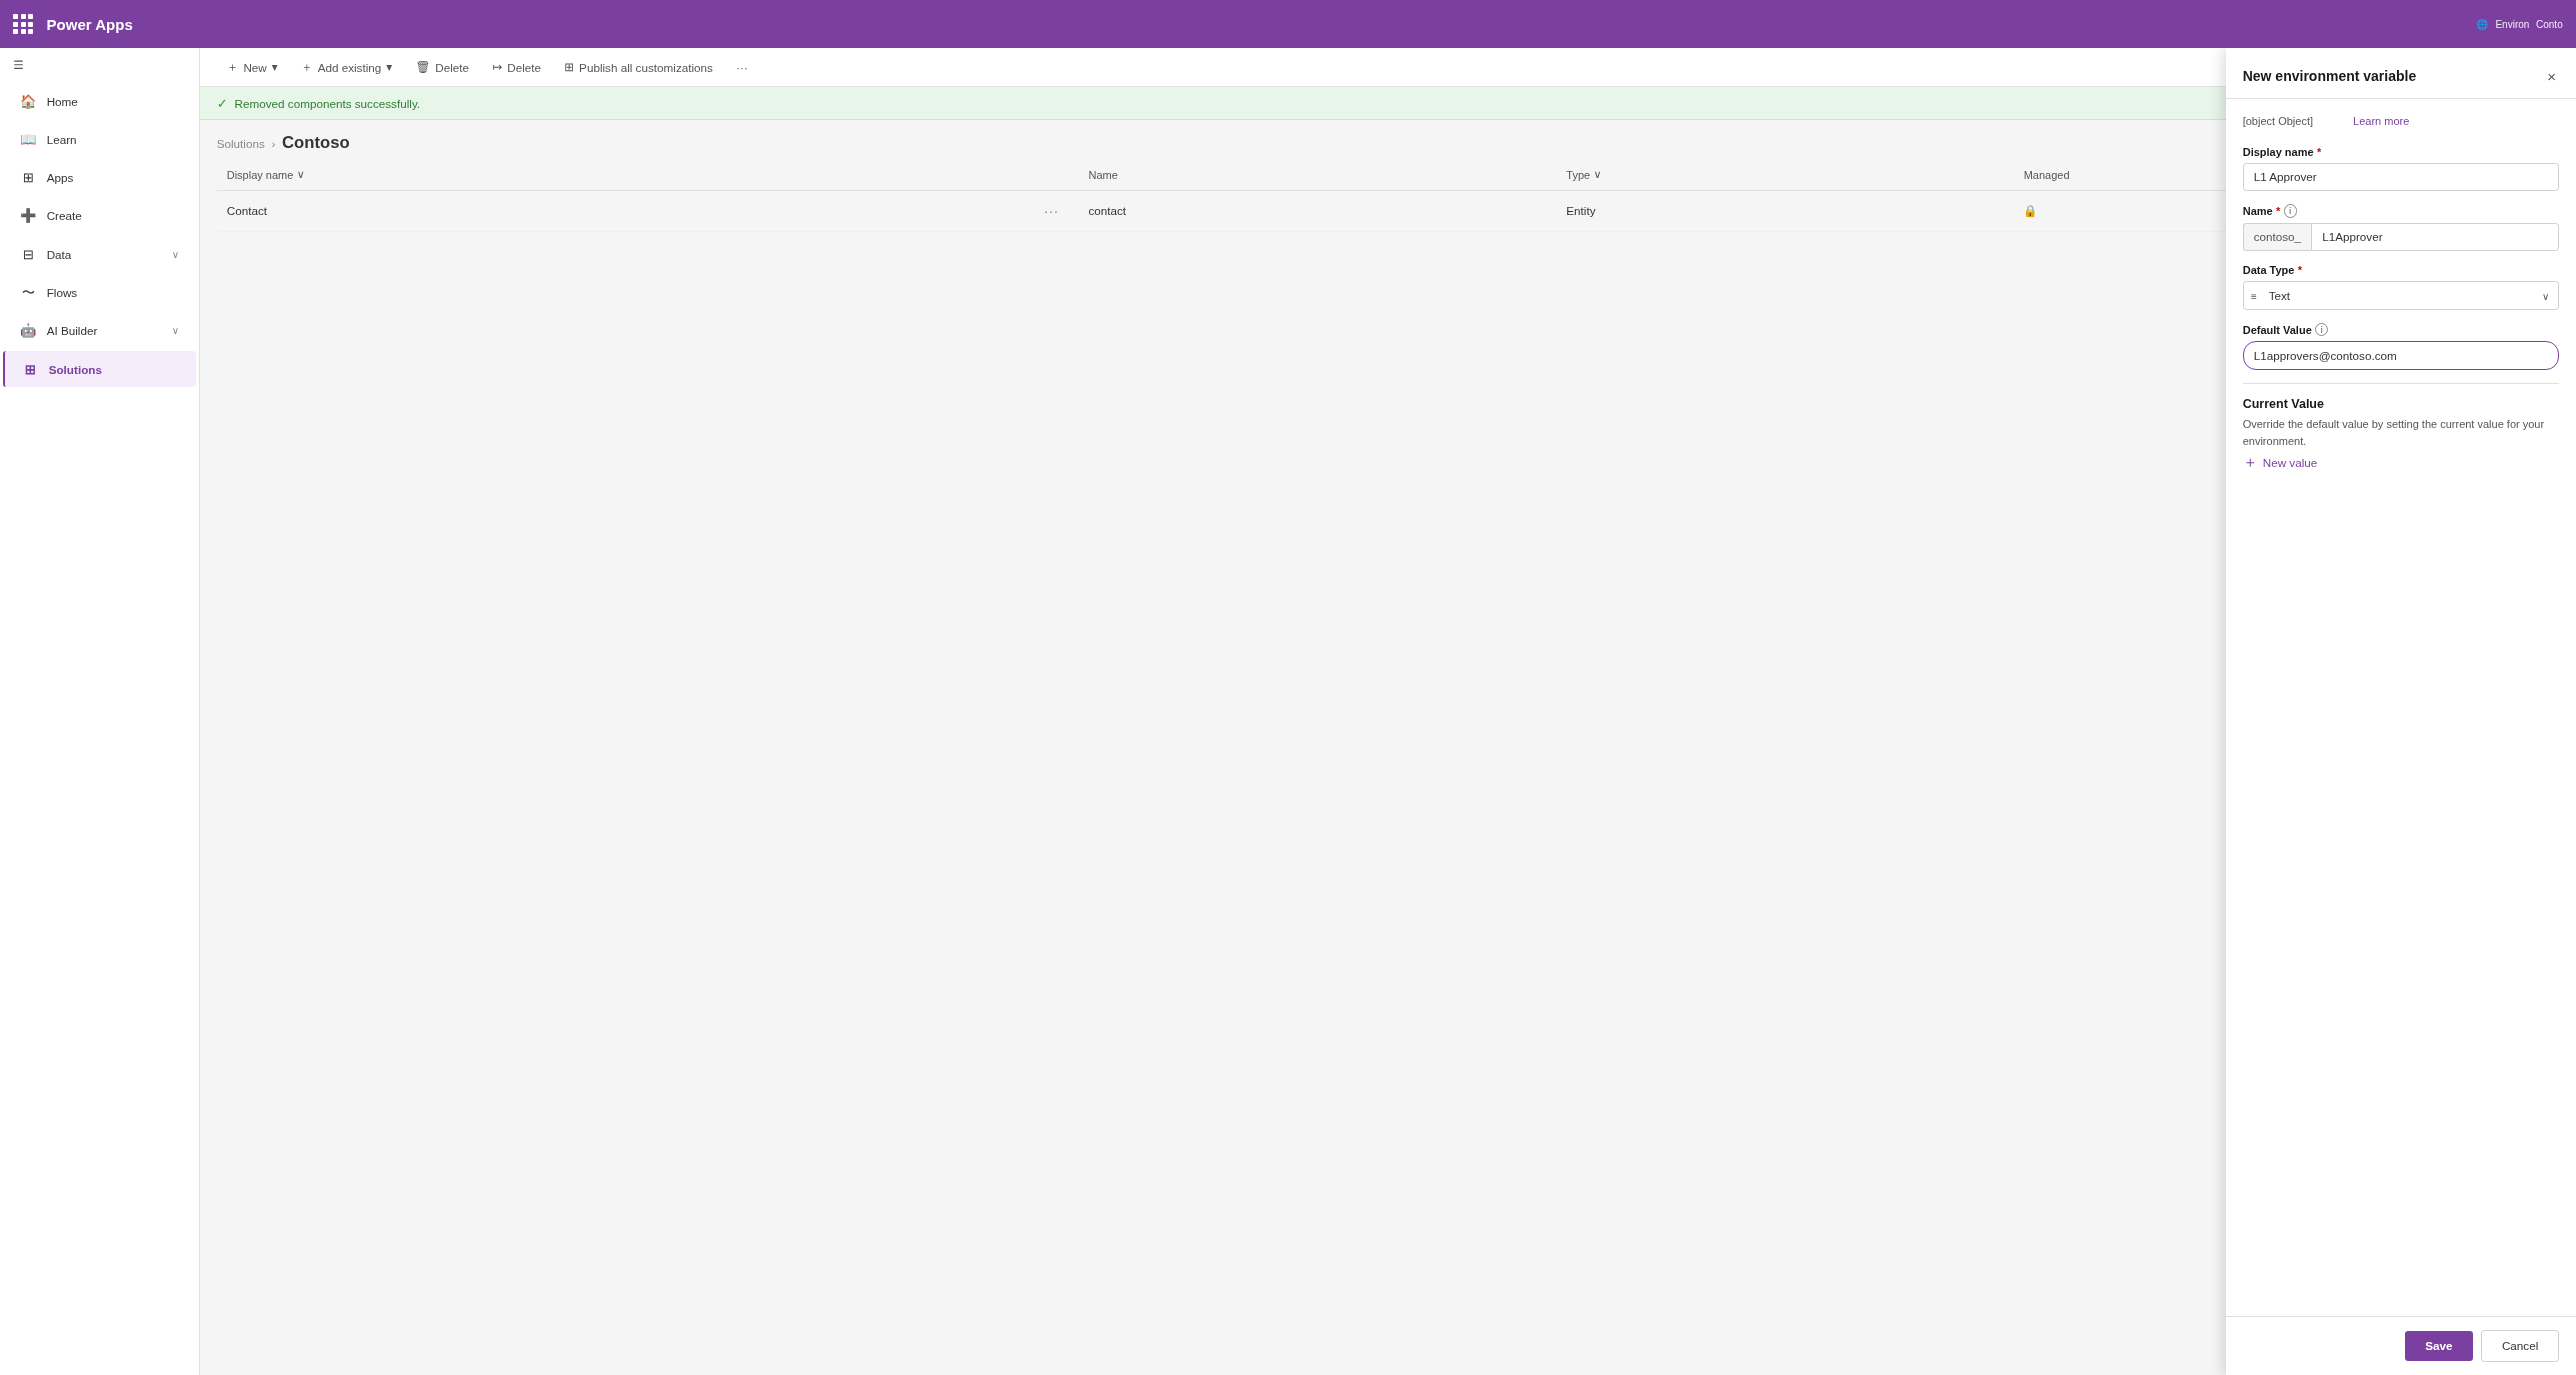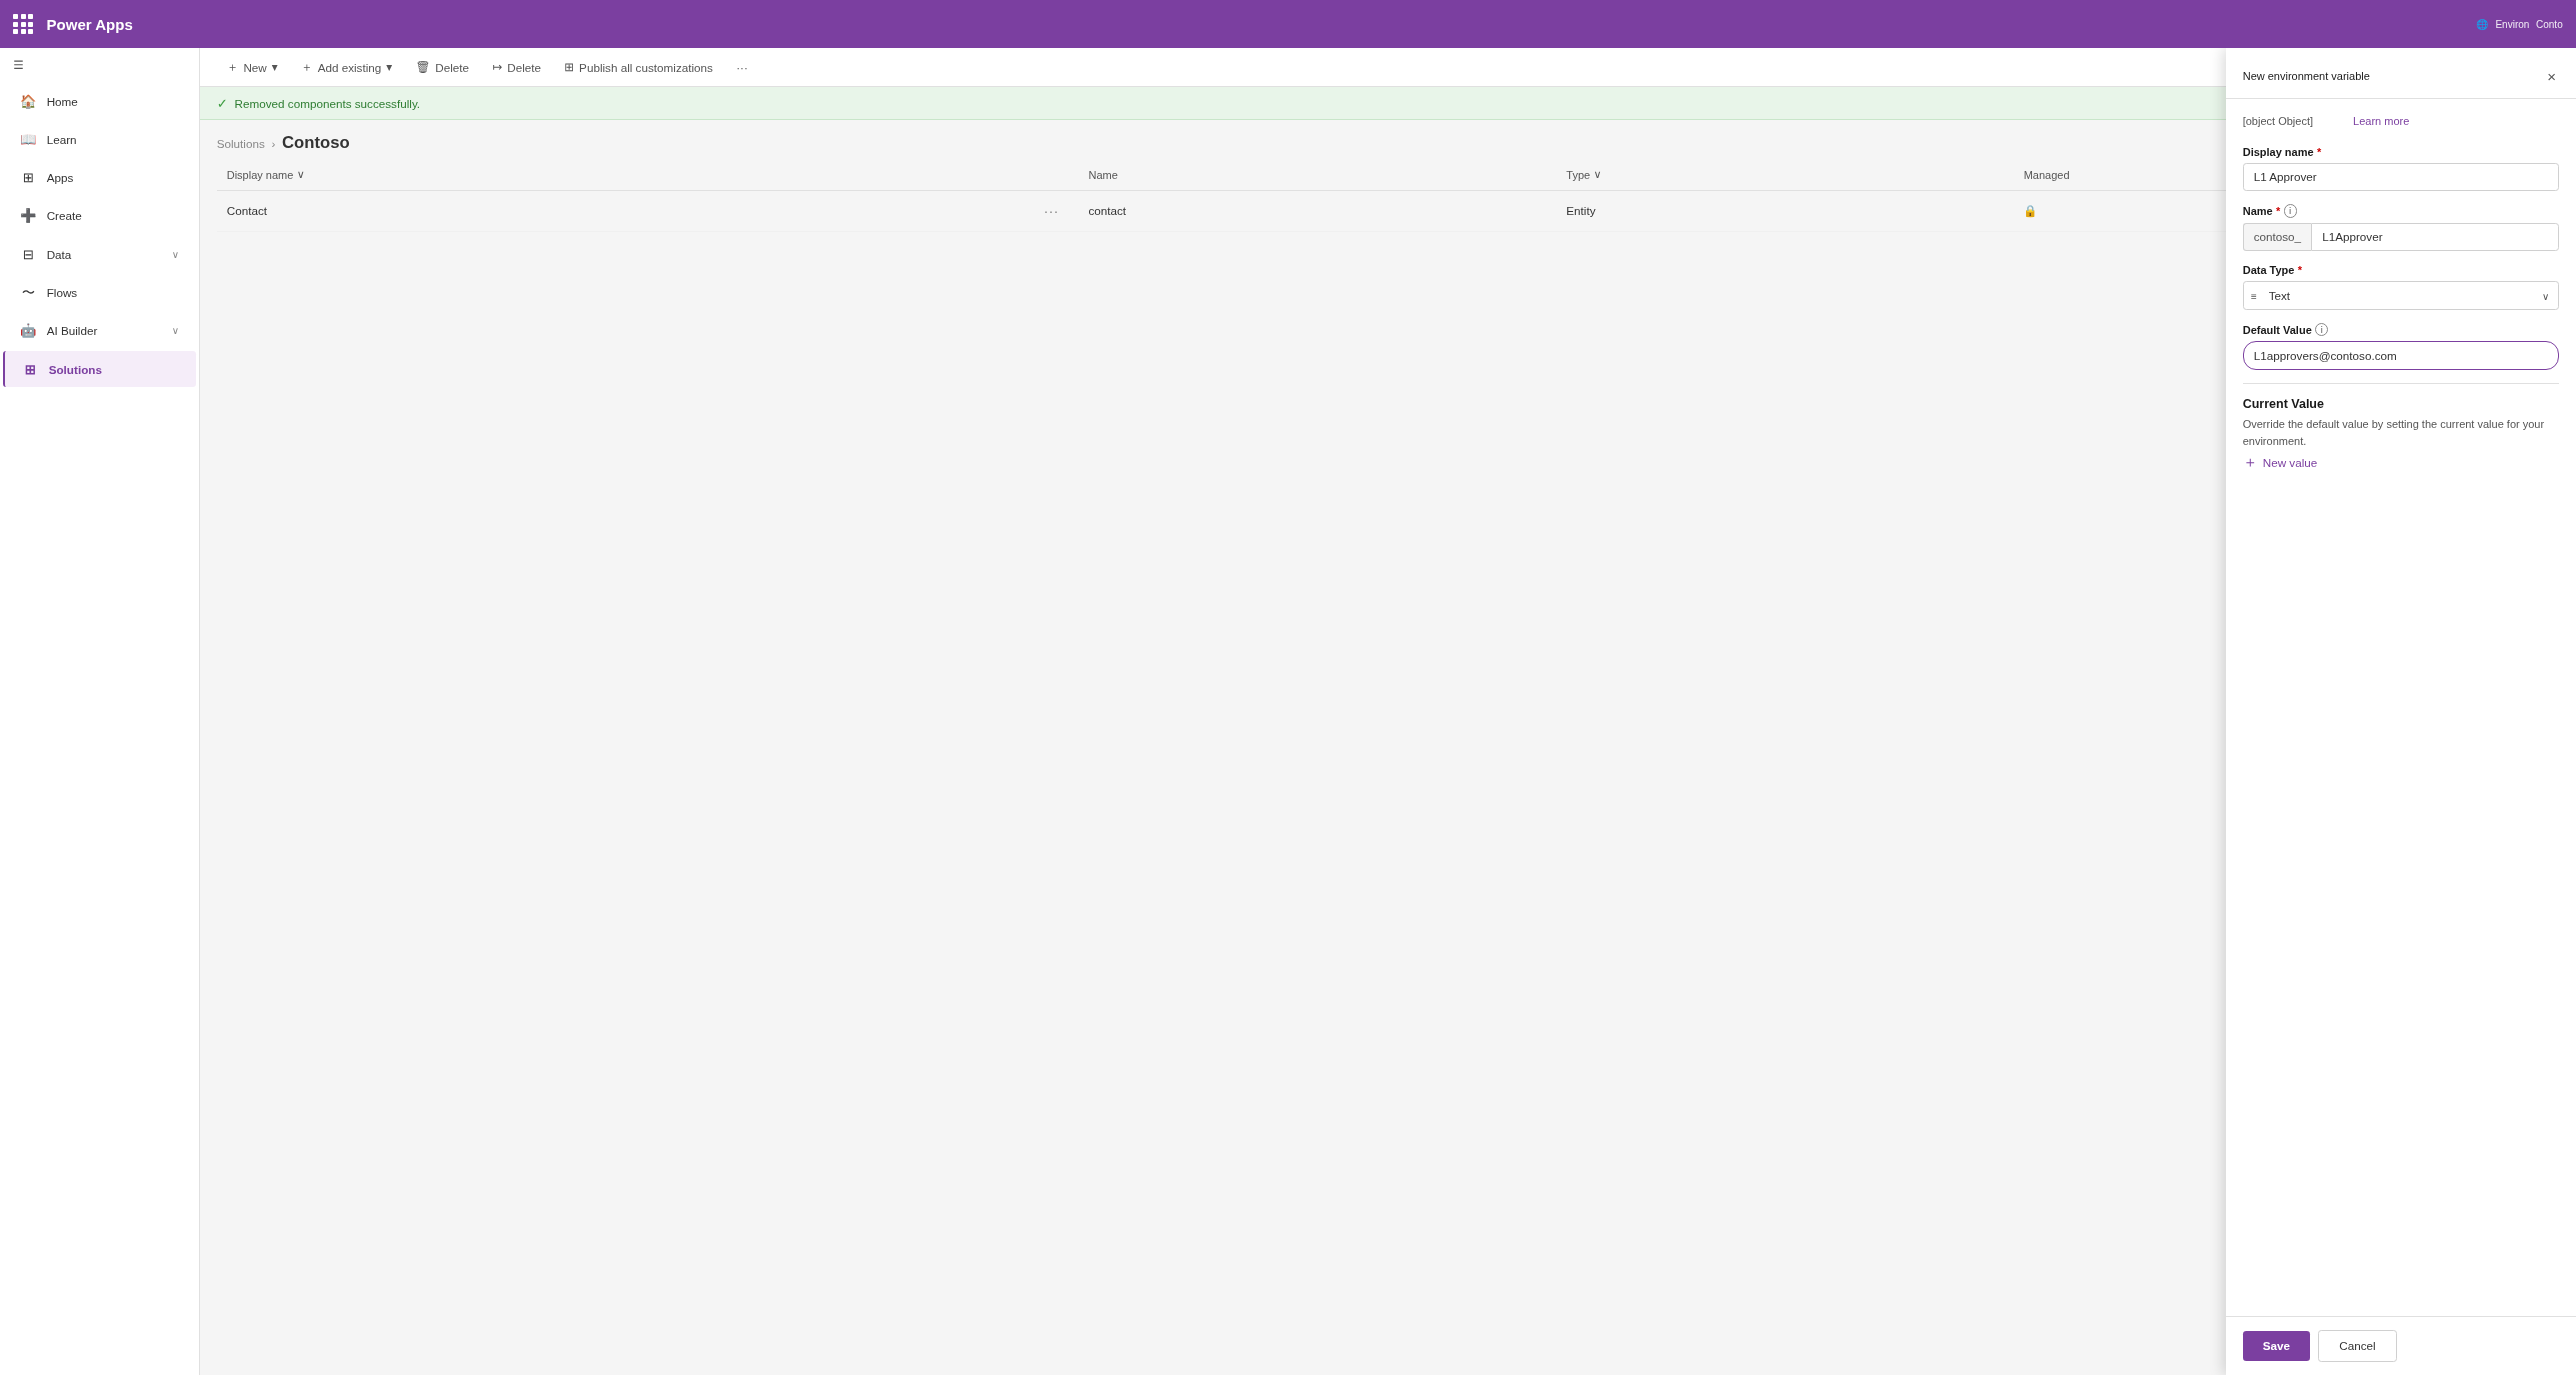--- a/index.html
+++ b/index.html
@@ -211,22 +211,22 @@
       z-index: 10;
     }
     .panel-header {
       display: flex;
       align-items: center;
       justify-content: space-between;
       padding: 16.7px 16.7px 10px;
       border-bottom: 0.8px solid #e0e0e0;
     }
     .panel-title {
-      font-size: 11px;
-      font-weight: 400;
+      font-size: 14px;
+      font-weight: 700;
       color: #1a1a1a;
     }
     .panel-close {
       background: none;
       border: none;
       cursor: pointer;
       font-size: 15px;
       color: #555;
       padding: 3.3px;
     }
@@ -373,21 +373,21 @@
       font-weight: 500;
       padding: 3.3px 0;
     }
     .plus-icon { font-size: 15px; font-weight: 300; }
 
     .panel-footer {
       padding: 13.3px 16.7px;
       border-top: 0.8px solid #e0e0e0;
       display: flex;
       align-items: center;
-      justify-content: flex-start;
+      justify-content: flex-end;
       gap: 8.3px;
     }
     .btn-save {
       background: #7b3fa0;
       color: white;
       border: none;
       padding: 8.3px 20px;
       border-radius: 3.3px;
       font-size: 11.7px;
       font-weight: 600;

